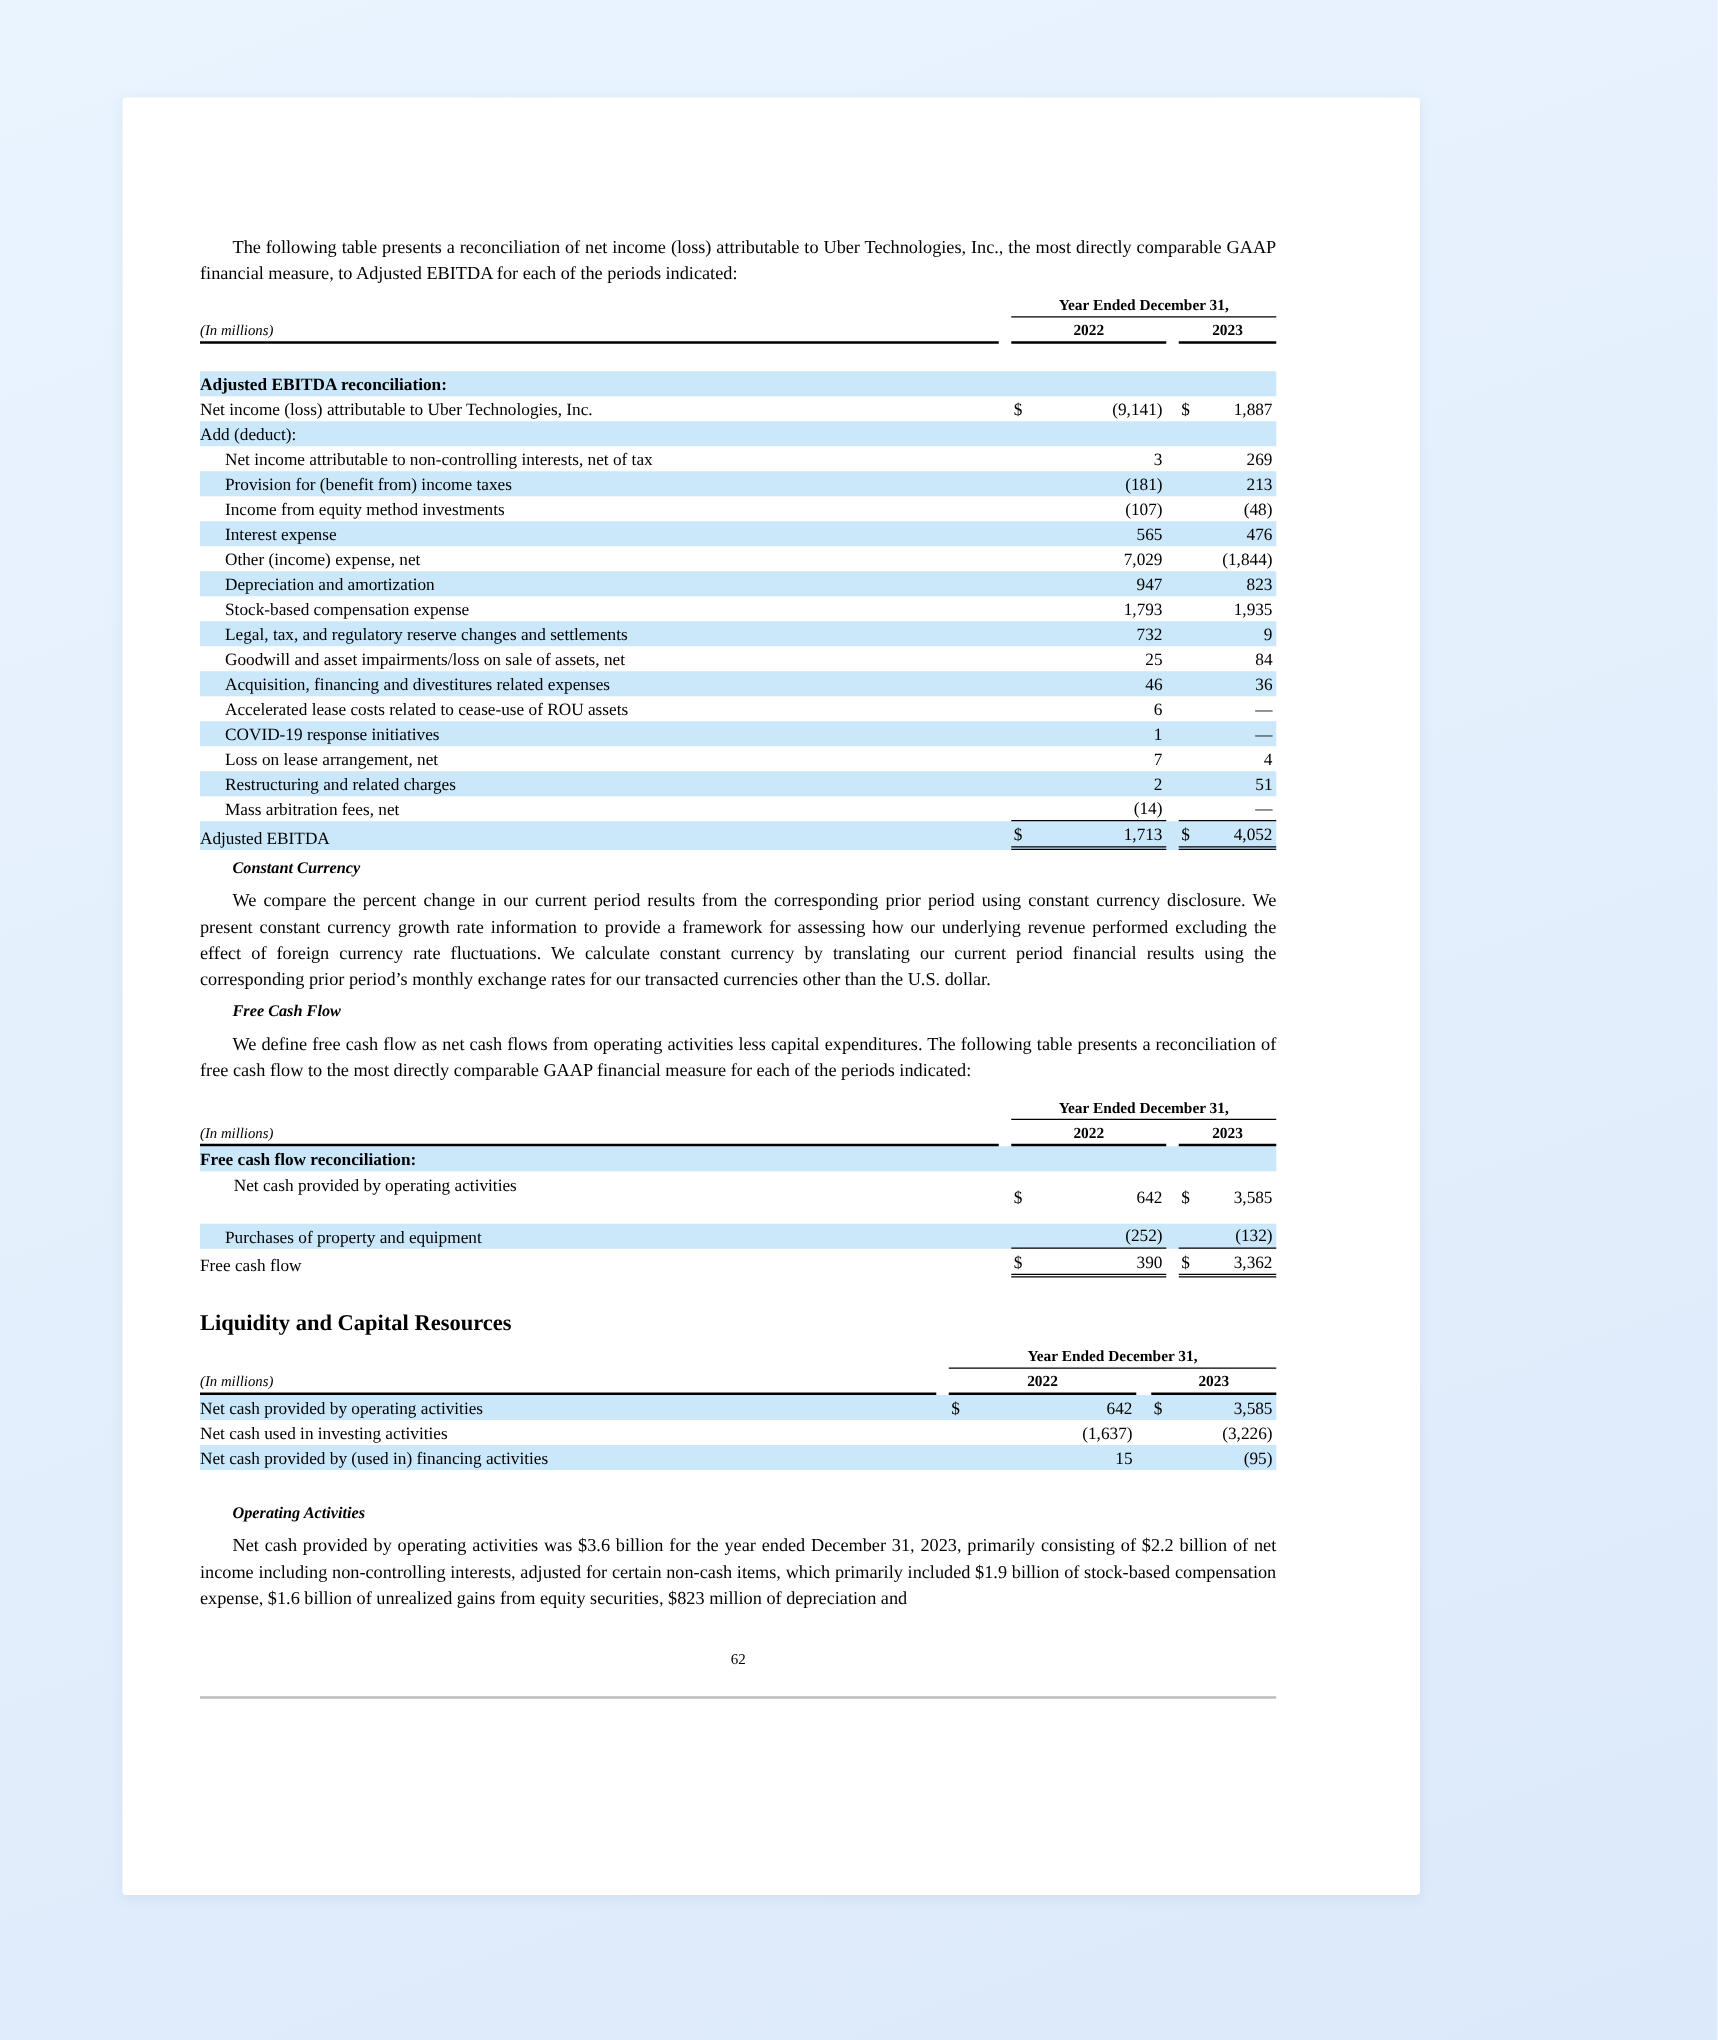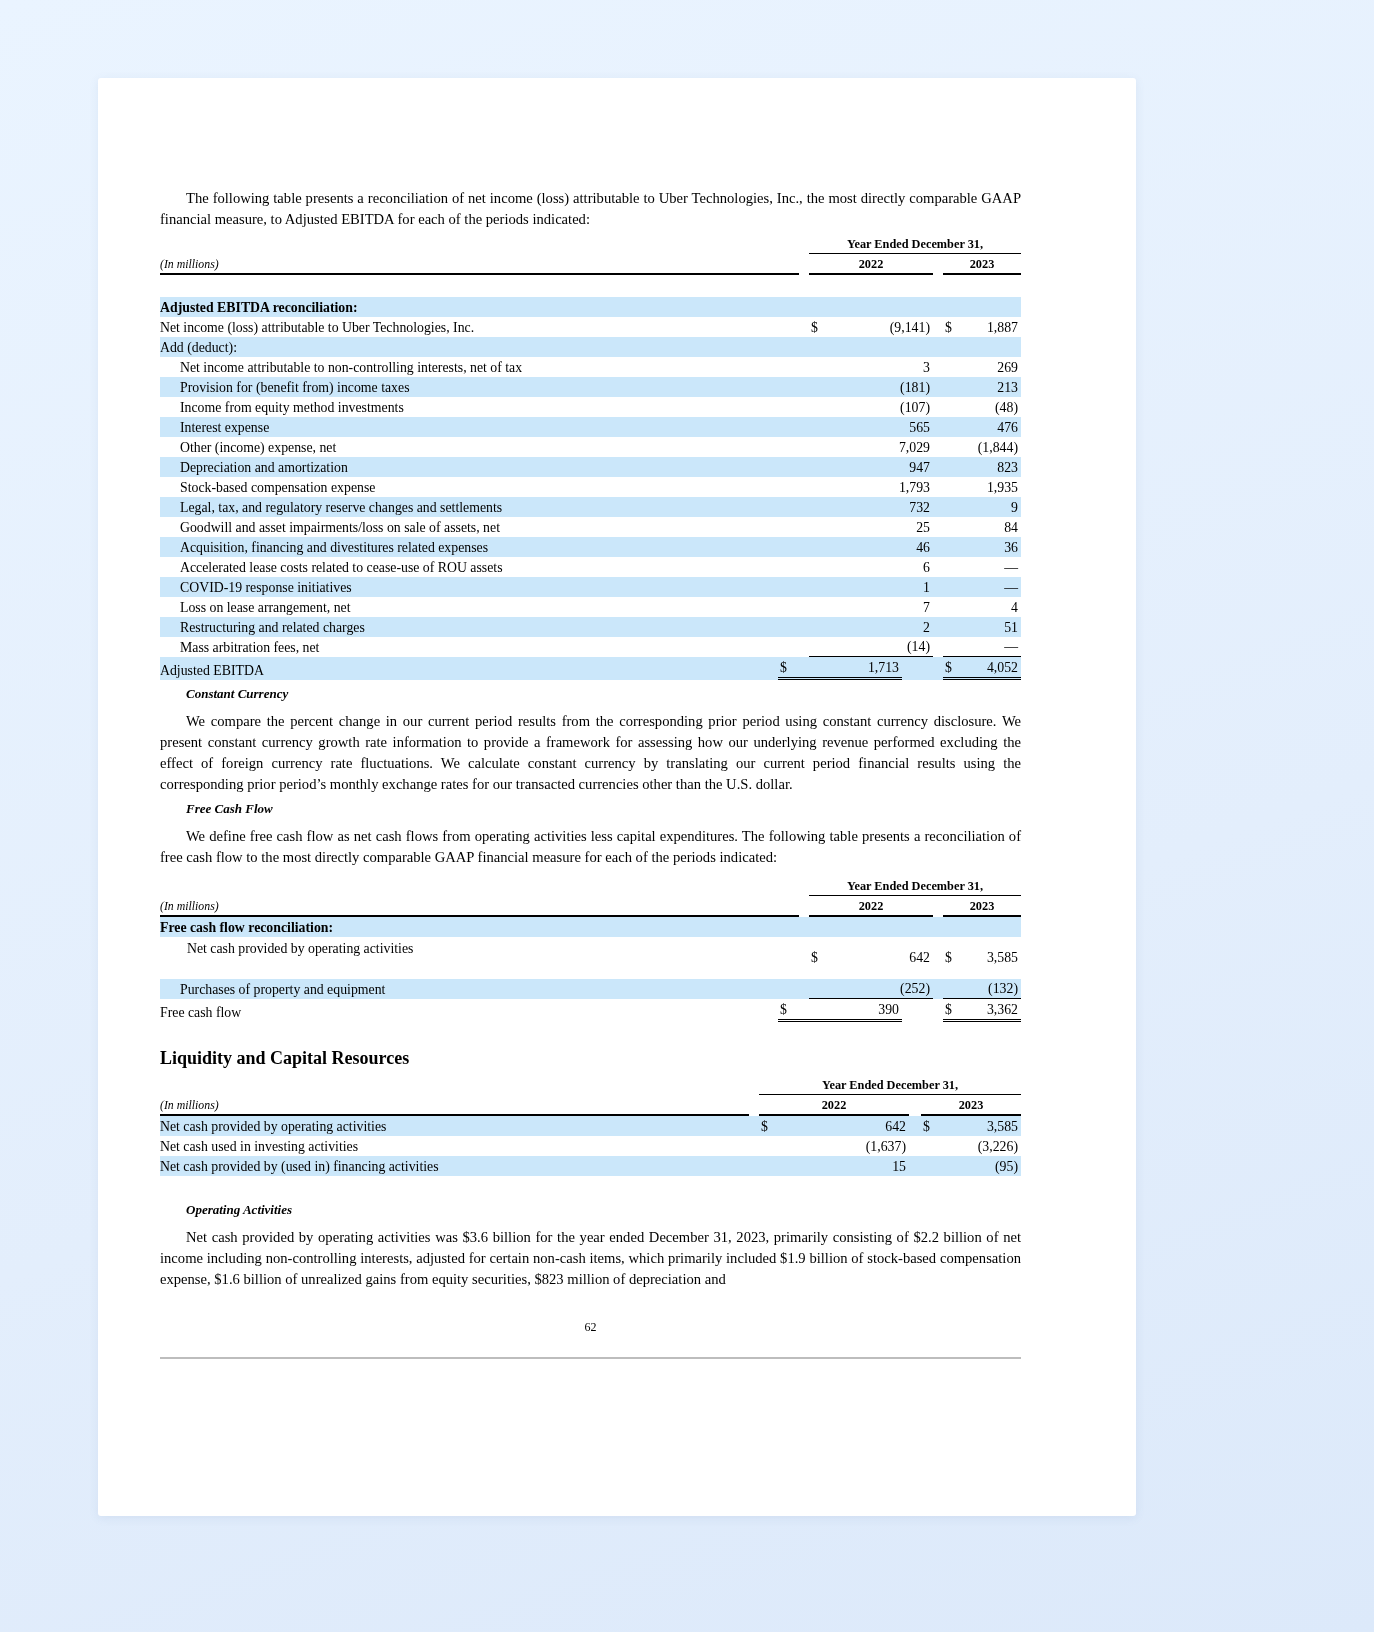--- a/index.html
+++ b/index.html
@@ -47,21 +47,21 @@
   .trow .lbl { flex:1; padding-right:4px; }
   .trow .lbl.b { font-weight:bold; }
   .trow .lbl.ind1 { padding-left:20px; }
   .trow .lbl.ind2 { padding-left:27px; }
   .vg { display:flex; align-self:stretch; align-items:center; }
   .vg .usd { width:16px; text-align:left; padding-left:2px; }
   .vg .val { flex:1; text-align:right; padding-right:3px; }
 
   .trow.below-single .vg { border-bottom:1.5px solid #000; }
   .trow.below-double .vg { border-bottom:3.5px double #000; }
-  .trow.below-double { min-height:23px;gap:31px; }
+  .trow.below-double { min-height:23px; }
 
   .trow.tall { min-height:40px; align-items:flex-end; padding-bottom:2px; }
   .trow.tall .lbl { align-self:flex-start; padding-top:2px; }
 
   .pagenum { text-align:center; font-size:12px; margin-top:30px; }
   .footer-rule { border:none; border-top:2px solid #bdbdbd; margin:22px 0 0 0; }
 </style>
 </head>
 <body>
 

